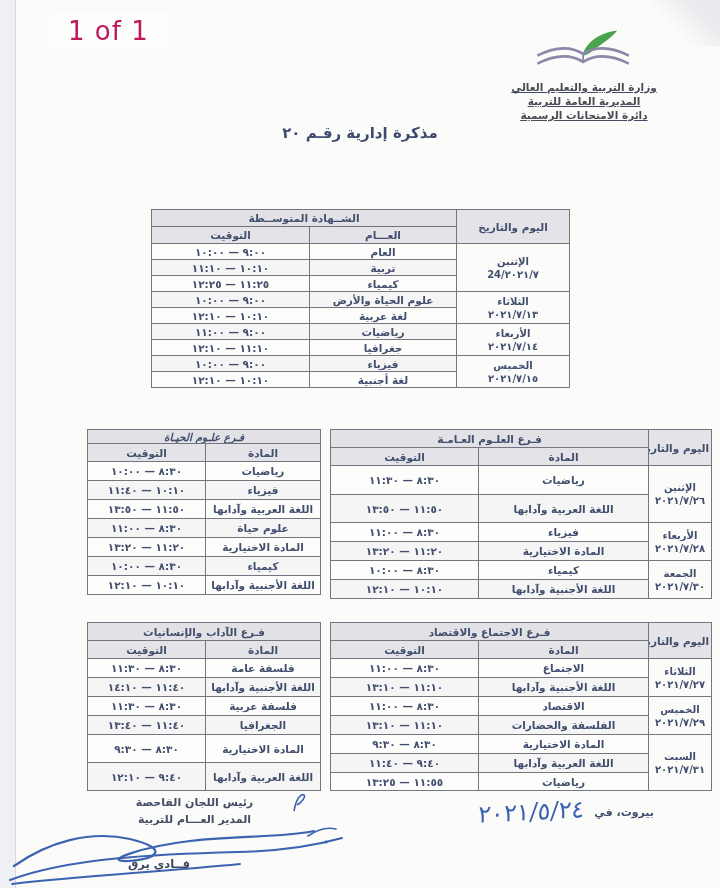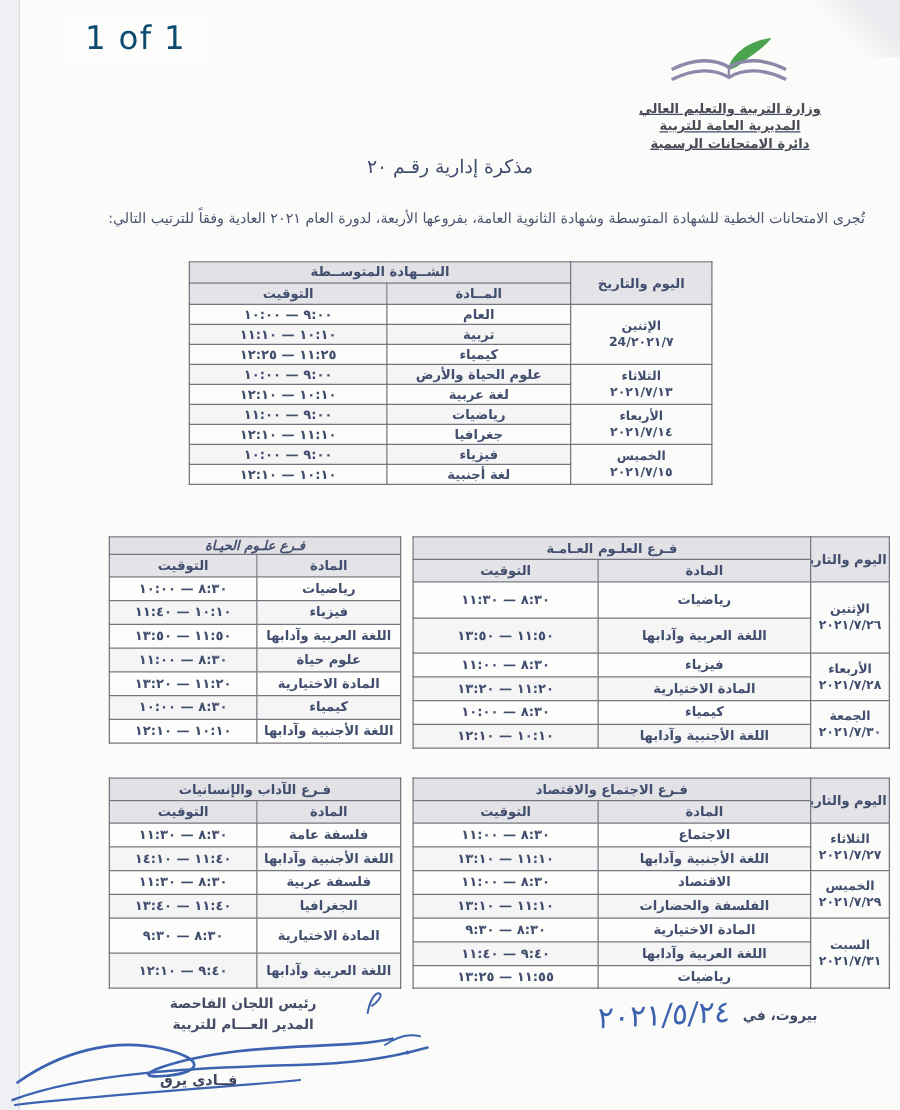--- a/index.html
+++ b/index.html
@@ -14,34 +14,34 @@
   .left-strip {
     position:absolute; left:0; top:0; width:16px; height:888px;
     background:#eff0f3; border-right:1px solid #d9dade;
   }
   .corner-wedge {
     position:absolute; right:0; top:0; width:80px; height:46px;
     background:linear-gradient(225deg,#eaebee 0%,#eaebee 25%,rgba(234,235,238,0) 60%);
   }
   .page-indicator {
     position:absolute; left:50px; top:12px; direction:ltr;
-    font-size:26px; letter-spacing:1px; color:#0c4a6e;
+    font-size:26px; letter-spacing:1px; color:#be185d;
     background:#fdfdfc; padding:4px 18px; border-radius:4px;
   }
 
   .ministry-header {
     position:absolute; top:26px; right:20px; width:232px; text-align:center;text-decoration:underline;
   }
   .ministry-header svg { display:block; margin:0 auto 3px auto; }
   .ministry-lines { font-size:10.5px; font-weight:bold; color:#4a4a56; line-height:1.32; }
   .dept-underlined { text-decoration:underline; }
 
   .memo-title {
     position:absolute; top:124px; left:0; width:720px; text-align:center;
-    font-size:15px; font-weight:normal; color:#3f4b6e; letter-spacing:.5px;
+    font-size:15px; font-weight:bold; color:#3f4b6e; letter-spacing:.5px;
   }
   .memo-intro {
     position:absolute; top:166px; right:28px; left:20px;
     font-size:11.4px; font-weight:500; color:#49536f; line-height:1.5;
   }
 
   table.doc-table {
     position:absolute; border-collapse:collapse; table-layout:fixed;
     font-size:10.5px; font-weight:bold; color:#414e6e;
     background:#fdfdfc; border:1px solid #5f5f6b;
@@ -101,35 +101,34 @@
       <path d="M59 31 L59 40" stroke="#8d87aa" stroke-width="2"></path>
     </svg>
     <div class="ministry-lines">
       <div>وزارة التربية والتعليم العالي</div>
       <div>المديرية العامة للتربية</div>
       <div><span>دائرة </span><span class="dept-underlined">الامتحانات الرسمية</span></div>
     </div>
   </div>
 
   <div class="memo-title">مذكرة إدارية رقـم ٢٠</div>
-  <div class="memo-intro">تُجرى الامتحانات الخطية للشهادة المتوسطة وشهادة الثانوية العامة، بفروعها الأربعة، لدورة العام ٢٠٢١ العادية وفقاً للترتيب التالي:</div>
 
   <table id="tbl-intermediate" class="doc-table" dir="rtl">
       <colgroup>
         <col style="width: 113px;">
         <col style="width: 147px;">
         <col style="width: 158px;">
       </colgroup>
       <tbody>
         <tr style="height: 17px;">
           <td class="th" rowspan="2">اليوم والتاريخ</td>
           <td class="th ttl" colspan="2">الشــهادة المتوســطة</td>
         </tr>
         <tr style="height: 17px;">
-          <td class="th">المــادة</td>
+          <td class="th">العـــام</td>
           <td class="th">التوقيت</td>
         </tr>
         <tr style="height: 16px;">
           <td class="day-cell" rowspan="3">
             <div>الإثنين</div>
             <div>٢٠٢١/٧/24</div>
           </td>
           <td class="subj">العام</td>
           <td class="time">٩:٠٠ — ١٠:٠٠</td>
         </tr>

